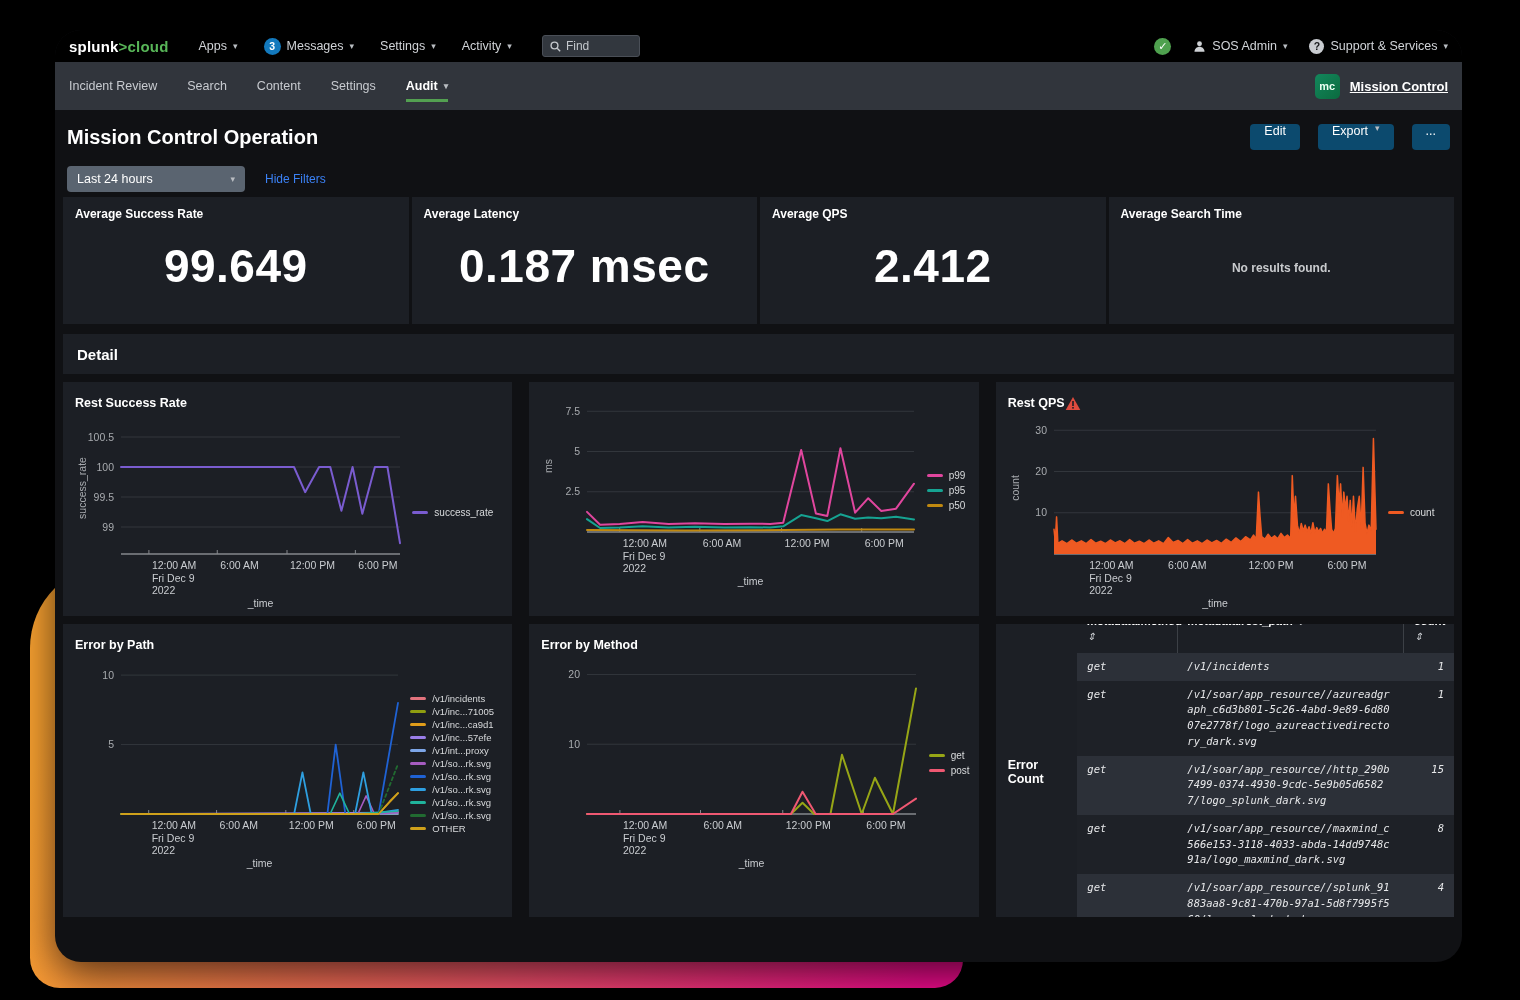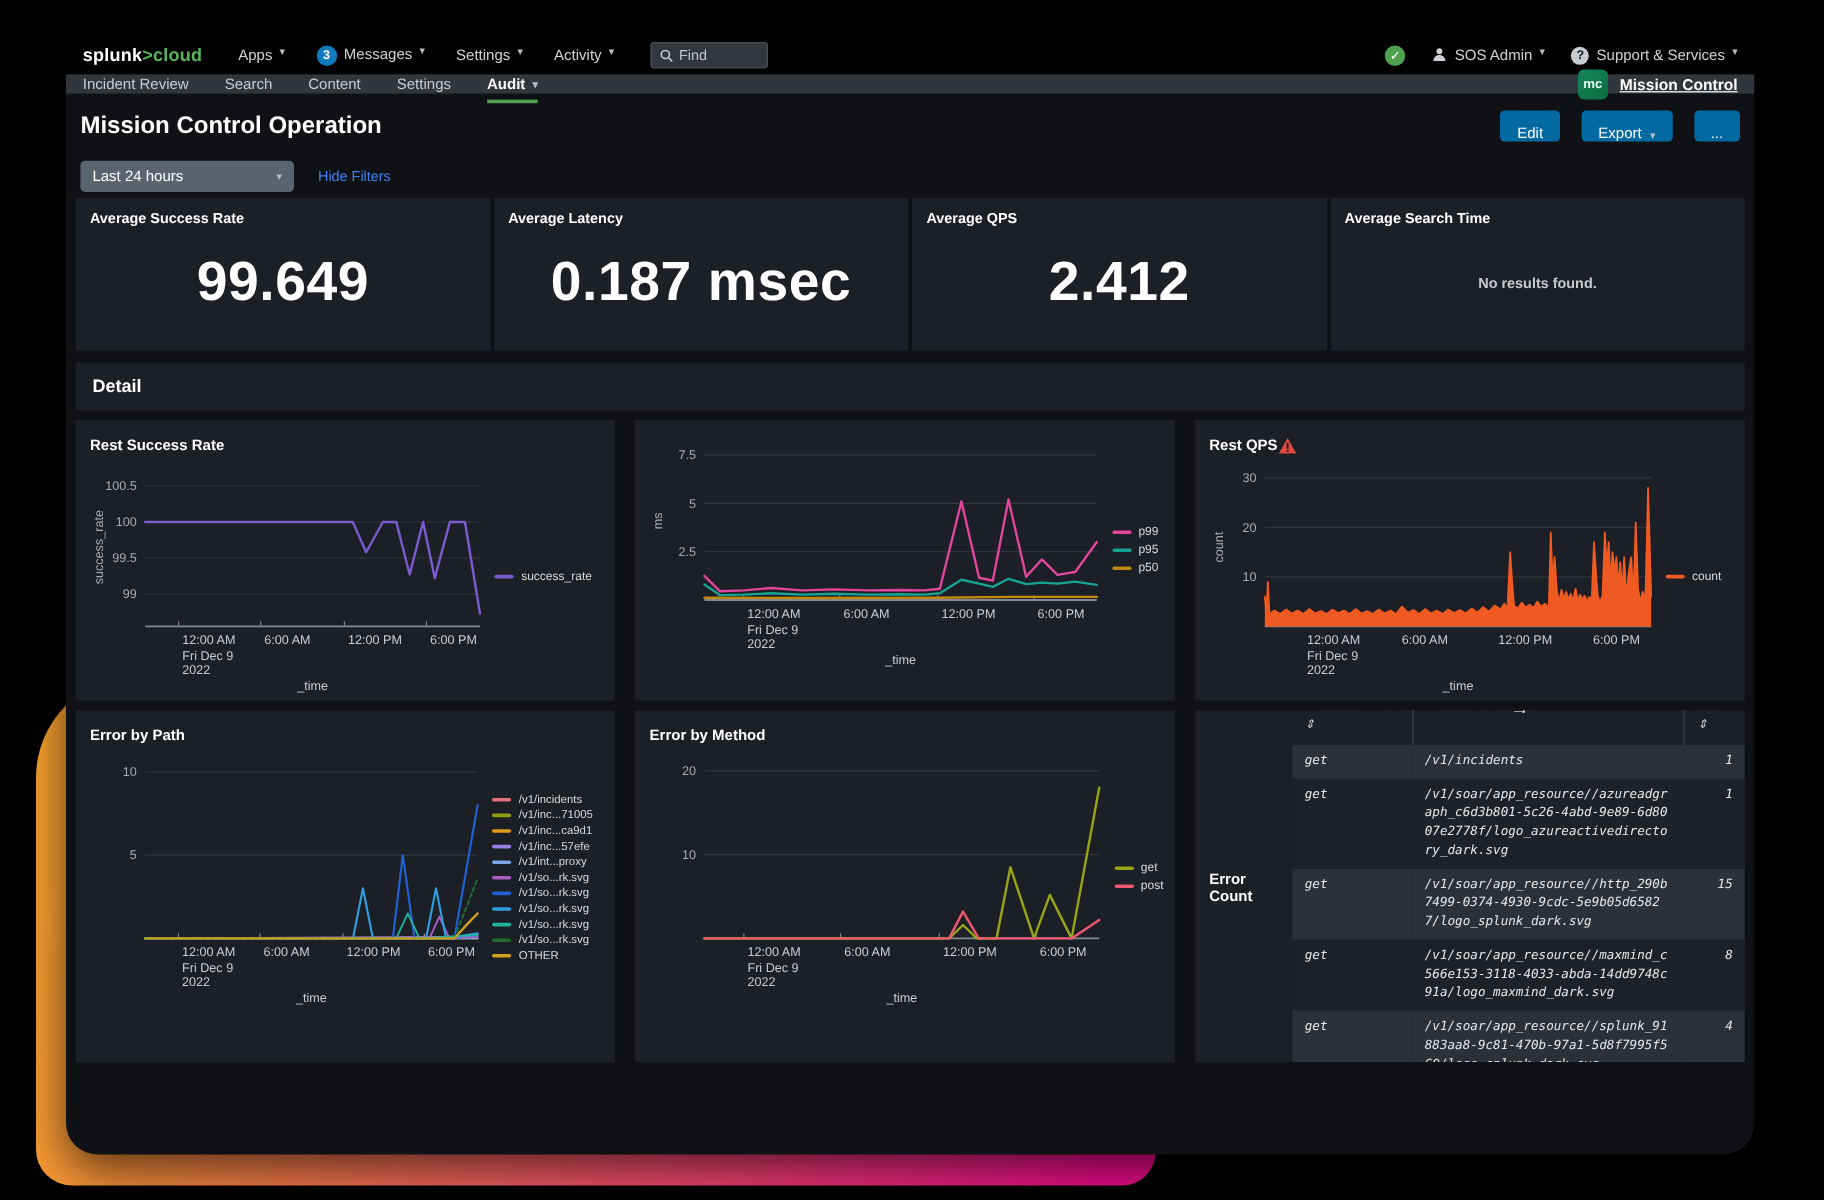--- a/index.html
+++ b/index.html
@@ -15,56 +15,56 @@
   
   .dashboard { position:absolute; left:55px; top:30px; width:1407px; height:932px;
     background:#101114; border-radius:26px; overflow:hidden;
     box-shadow:0 12px 40px rgba(0,0,0,.65); color:#fff; }
 
   
   .topbar { height:32px; background:#000; display:flex; align-items:center; padding:0 14px; }
   .logo { font-size:15px; font-weight:bold; letter-spacing:.2px; margin-right:30px; white-space:nowrap; }
   .logo .lg-splunk { color:#fff; }
   .logo .lg-gt, .logo .lg-cloud { color:#58b658; }
-  .top-item { display:flex; gap:6px; color:#d0d3d7; font-size:12.5px;
+  .top-item { display:flex; align-items:center; gap:6px; color:#d0d3d7; font-size:12.5px;
     margin-right:26px; cursor:pointer; white-space:nowrap; }
   .caret { font-size:9px; color:#b9bdc2; line-height:1; }
   .caret::after { content:"▾"; }
   .msg-badge { width:17px; height:17px; border-radius:50%; background:#1379bd; color:#fff;
     font-size:10.5px; font-weight:bold; display:flex; align-items:center; justify-content:center; }
   .searchbox { width:98px; height:22px; background:#32373e; border:1px solid #4a4f57;
     border-radius:3px; display:flex; align-items:center; gap:5px; padding:0 7px; margin-left:4px; }
   .searchbox .ph { color:#c3c7cc; font-size:12px; }
   .top-right { margin-left:auto; display:flex; align-items:center; gap:22px; }
   .check-icon { width:17px; height:17px; border-radius:50%; background:#4fa14f; color:#fff;
     font-size:11px; display:flex; align-items:center; justify-content:center; }
   .check-icon::after { content:"✓"; }
   .q-icon { width:15px; height:15px; border-radius:50%; background:#c9ccd1; color:#17191d;
     font-size:10.5px; font-weight:bold; display:flex; align-items:center; justify-content:center; }
   .q-icon::after { content:"?"; }
   .top-right .top-item { margin-right:0; }
 
   
-  .navbar { height:16px; background:#31353c; display:flex; align-items:center; padding:0 14px; }
+  .navbar { height:48px; background:#31353c; display:flex; align-items:center; padding:0 14px; }
   .tab { height:32px; display:flex; align-items:center; gap:6px; color:#c8cbd0;
     font-size:12.5px; margin-right:30px; cursor:pointer; position:relative; white-space:nowrap; }
   .tab.active { color:#fff; font-weight:bold; }
   .tab.active::after { content:""; position:absolute; left:0; right:0; bottom:0; height:3px; background:#53a051; }
   .nav-right { margin-left:auto; display:flex; align-items:center; gap:10px; }
   .mc-badge { width:25px; height:25px; border-radius:5px; color:#eafff3; font-size:11px; font-weight:bold;
     background:linear-gradient(135deg,#13875c,#0b6b3f); display:flex; align-items:center; justify-content:center; }
   .app-name { font-size:13px; font-weight:bold; color:#fff;text-decoration:underline; }
 
   
   .content { padding:0 8px; }
   .page-header { display:flex; justify-content:space-between; align-items:center; margin:14px 4px 0; }
   .page-title { font-size:20px; font-weight:bold; }
   .hdr-buttons { display:flex; gap:18px; }
-  .btn { height:26px; background:#0369a1; border:none; border-radius:4px; color:#fff;
-    font-size:12.5px; padding:0 14px; display:flex; align-items:flex-end; gap:7px;
+  .btn { height:26px; background:#0c4a6e; border:none; border-radius:4px; color:#fff;
+    font-size:12.5px; padding:0 14px; display:flex; align-items:flex-start; gap:7px;
     font-family:inherit; cursor:pointer; }
   .filter-row { margin:16px 4px 0; display:flex; align-items:center; gap:20px; }
   .dropdown { width:178px; height:26px; background:#5a6470; border-radius:4px; display:flex;
     align-items:center; justify-content:space-between; padding:0 10px; font-size:12.5px; cursor:pointer; }
   .link { color:#3b82f6; font-size:12px; cursor:pointer; }
 
   .section-header { margin-top:18px; height:40px; background:#1c1f25; display:flex;
     align-items:center; padding:0 14px; font-size:15px; font-weight:bold; }
   .cards { margin-top:5px; display:grid; grid-template-columns:repeat(4,1fr); gap:3px; }
   .card { background:#1c1f25; height:127px; padding:10px 12px; position:relative; }

